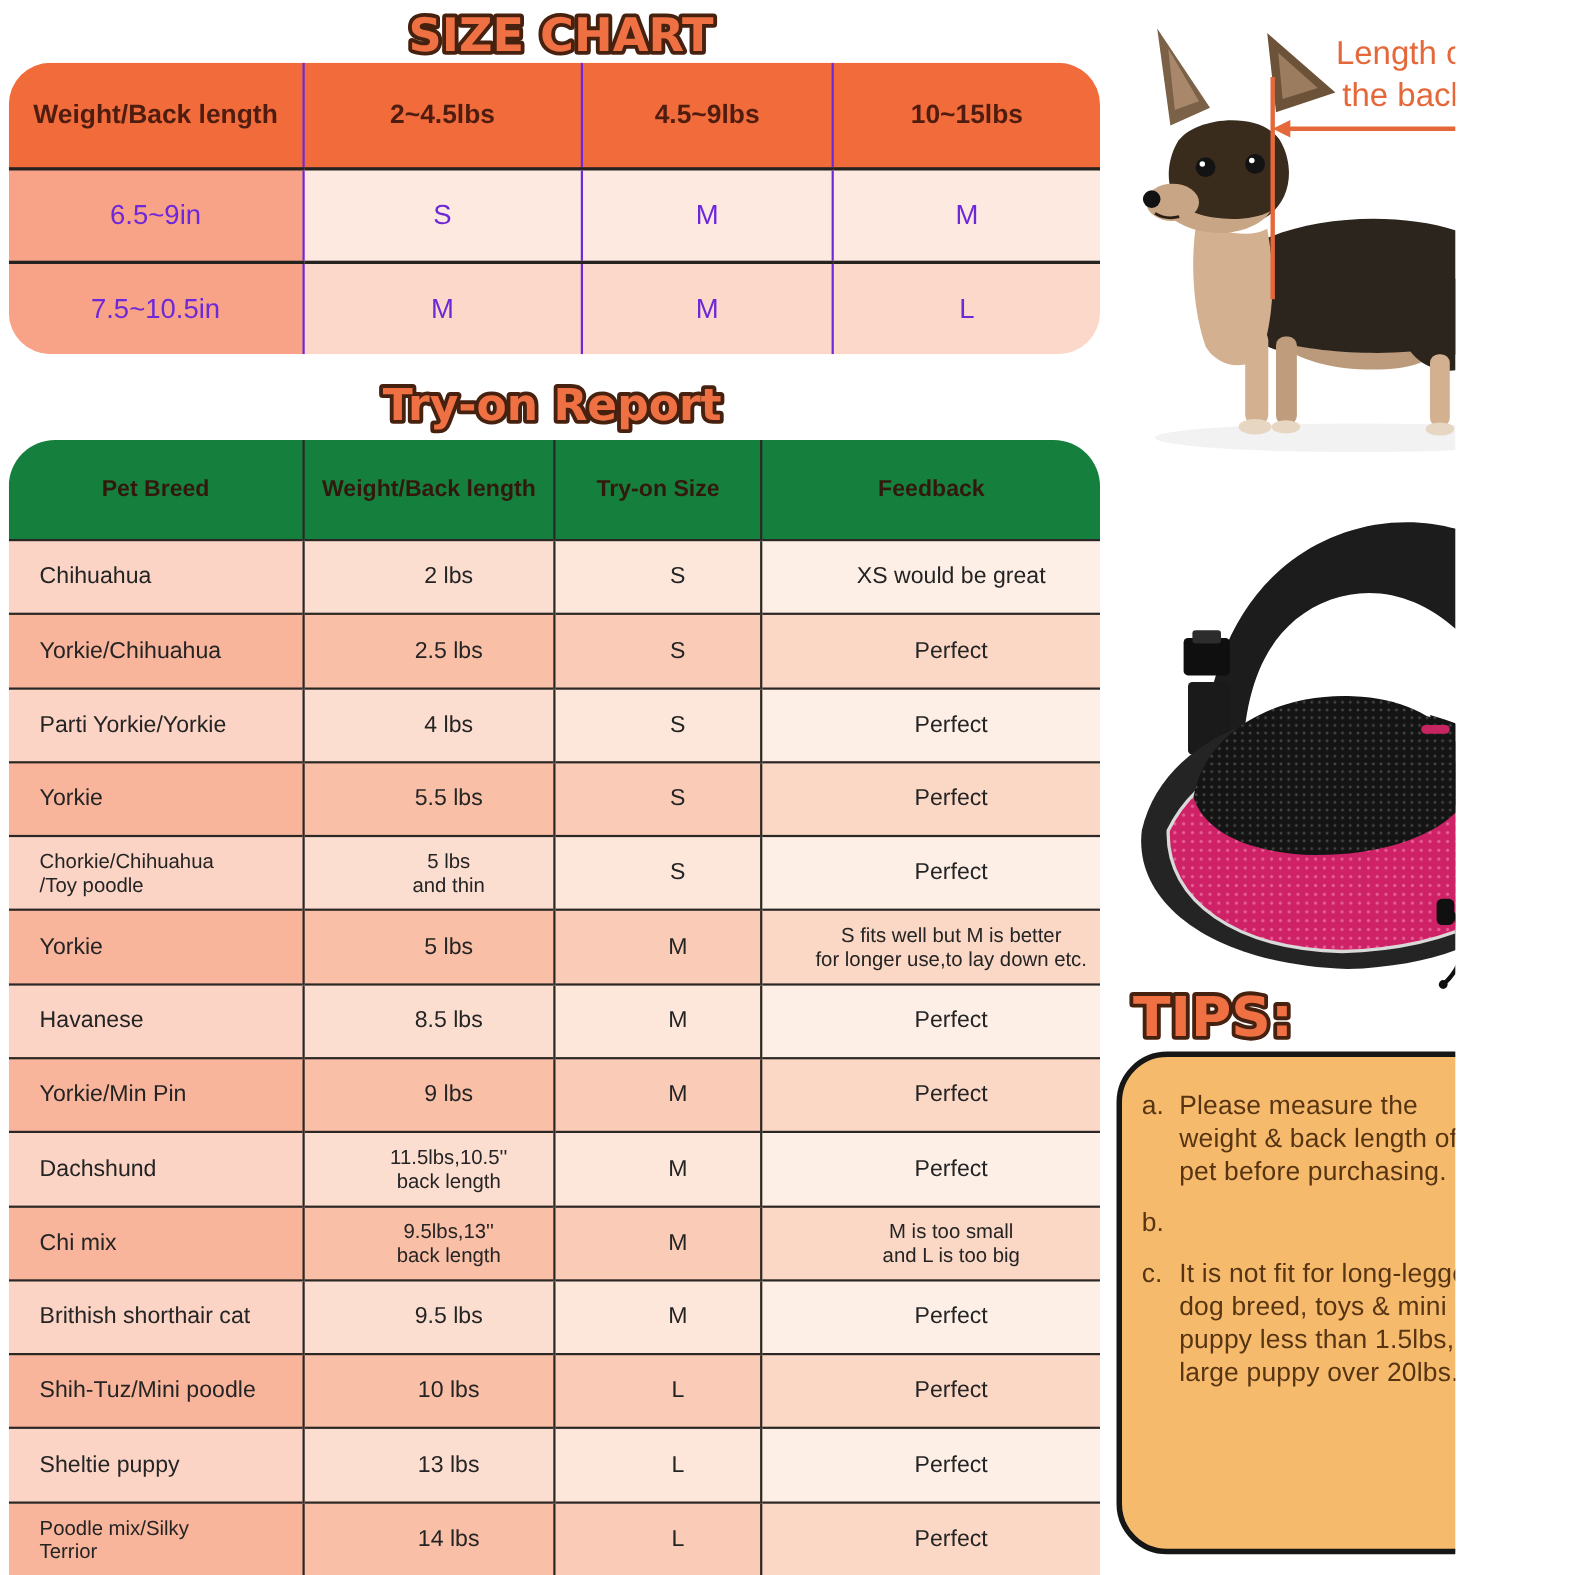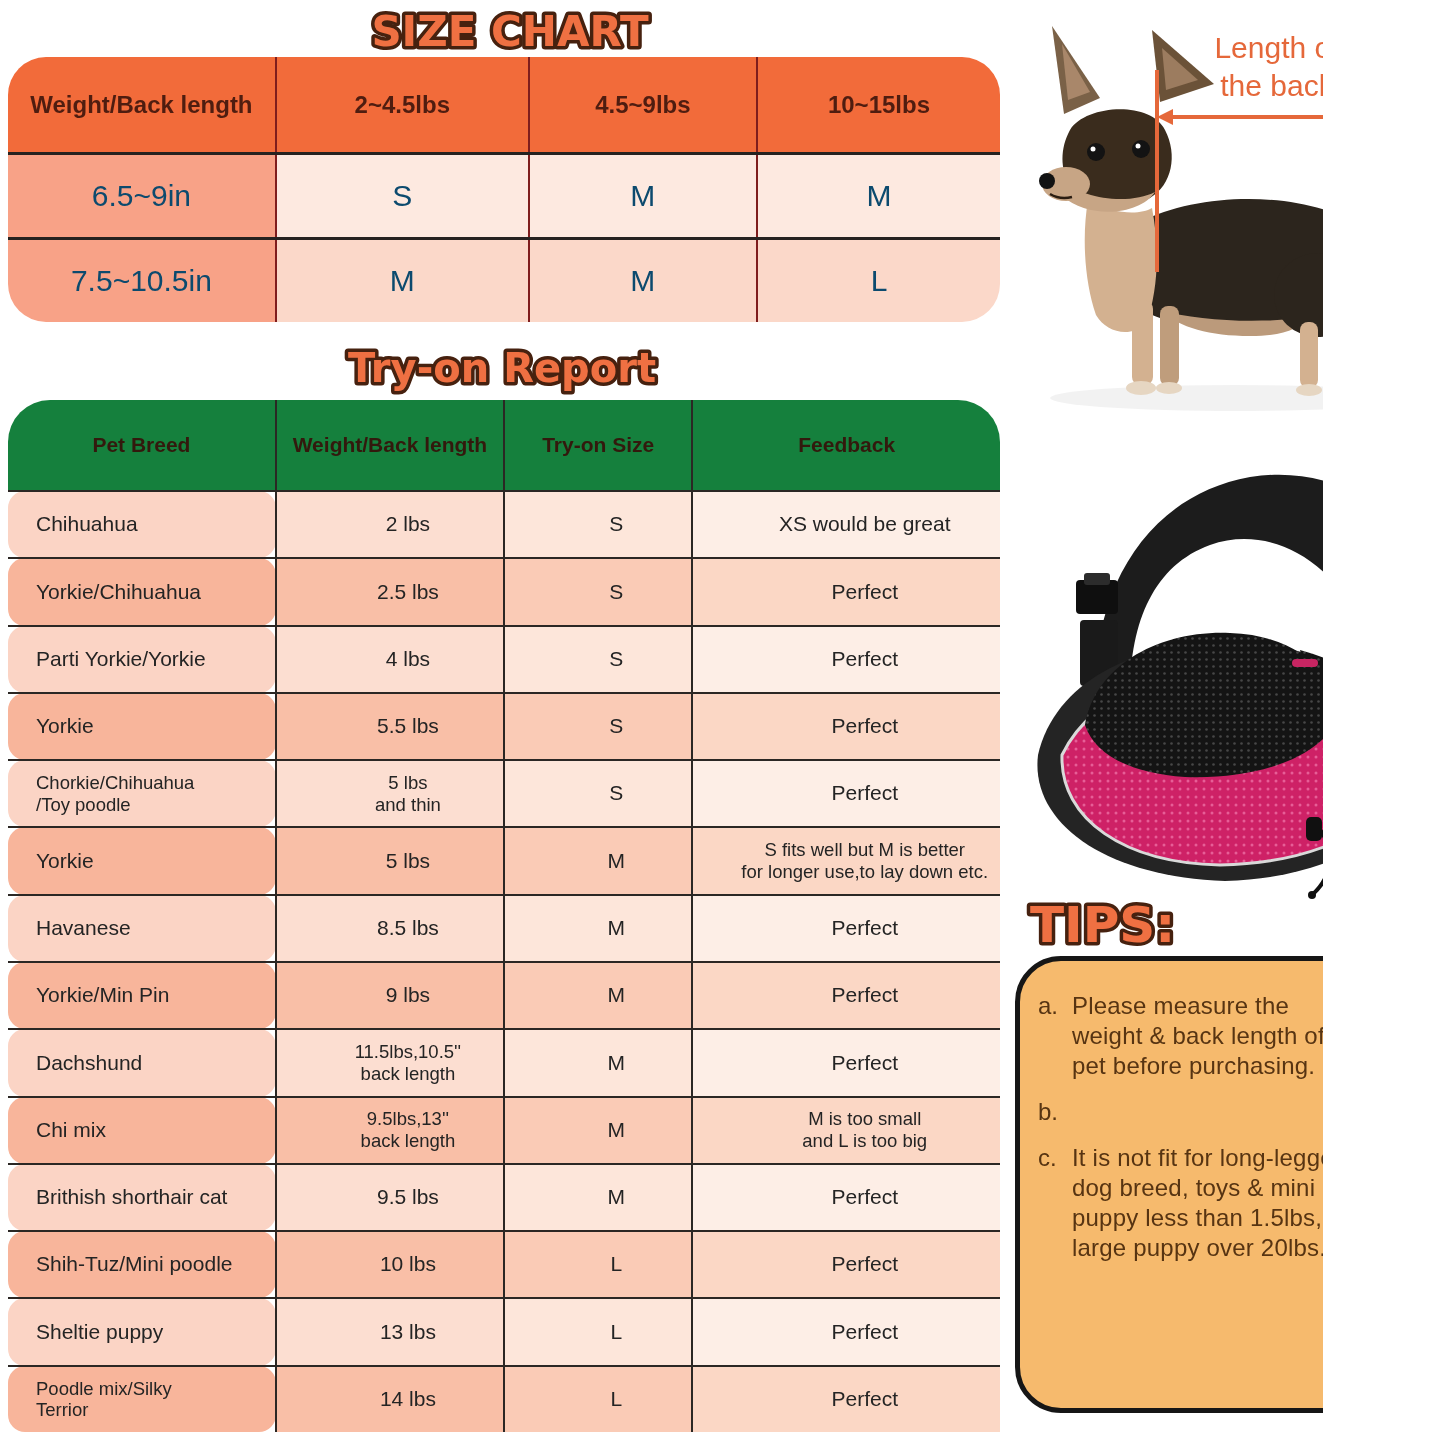--- a/index.html
+++ b/index.html
@@ -14,32 +14,32 @@
 
   
   .tbl-wrap{position:absolute;overflow:hidden;}
   #size-wrap{left:8px;top:57px;width:992px;height:265px;border-radius:38px;}
   #tryon-wrap{left:8px;top:400px;width:992px;height:1032px;border-radius:42px 42px 0 0;}
   table{width:100%;height:100%;border-collapse:collapse;table-layout:fixed;}
   th,td{text-align:center;vertical-align:middle;padding:0;margin:0;}
 
   
   #size-table th{background:#f26b3a;color:#4f1d10;font-size:24px;font-weight:bold;height:95px;}
-  #size-table td{font-size:30px;color:#0c4a6e;height:56px;}
+  #size-table td{font-size:25px;color:#6d28d9;height:56px;}
   #size-table td.rlabel{background:#f8a287;}
   #size-table tbody tr:nth-child(1) td:not(.rlabel){background:#fde9e0;}
   #size-table tbody tr:nth-child(2) td:not(.rlabel){background:#fbd8c9;}
   #size-table tbody tr:nth-child(3) td:not(.rlabel){background:#fcdccf;}
   #size-table tbody td{border-top:3px solid #262220;}
-  #size-table th + th, #size-table td + td{border-left:2px solid #7f1d1d;}
+  #size-table th + th, #size-table td + td{border-left:2px solid #6d28d9;}
 
   
   #tryon-table th{background:#15803d;color:#33190d;font-size:21px;font-weight:bold;height:90px;}
   #tryon-table td{font-size:21px;color:#242424;height:62px;white-space:pre-line;line-height:1.18;}
-  #tryon-table td:first-child{text-align:left;padding-left:28px;border-radius:17px;}
+  #tryon-table td:first-child{text-align:left;padding-left:28px;}
   #tryon-table td.sm{font-size:18.5px;}
   #tryon-table tbody td{border-top:2.5px solid #2b2724;padding-left:36px;}
   #tryon-table th + th, #tryon-table td + td{border-left:2px solid #2b2724;}
   #tryon-table tbody tr:nth-child(odd) td:nth-child(1){background:#fbd4c5;}
   #tryon-table tbody tr:nth-child(odd) td:nth-child(2){background:#fcded1;}
   #tryon-table tbody tr:nth-child(odd) td:nth-child(3){background:#fde6da;}
   #tryon-table tbody tr:nth-child(odd) td:nth-child(4){background:#fdeee6;}
   #tryon-table tbody tr:nth-child(even) td:nth-child(1){background:#f8b59b;}
   #tryon-table tbody tr:nth-child(even) td:nth-child(2){background:#f9bfa7;}
   #tryon-table tbody tr:nth-child(even) td:nth-child(3){background:#facbb6;}

